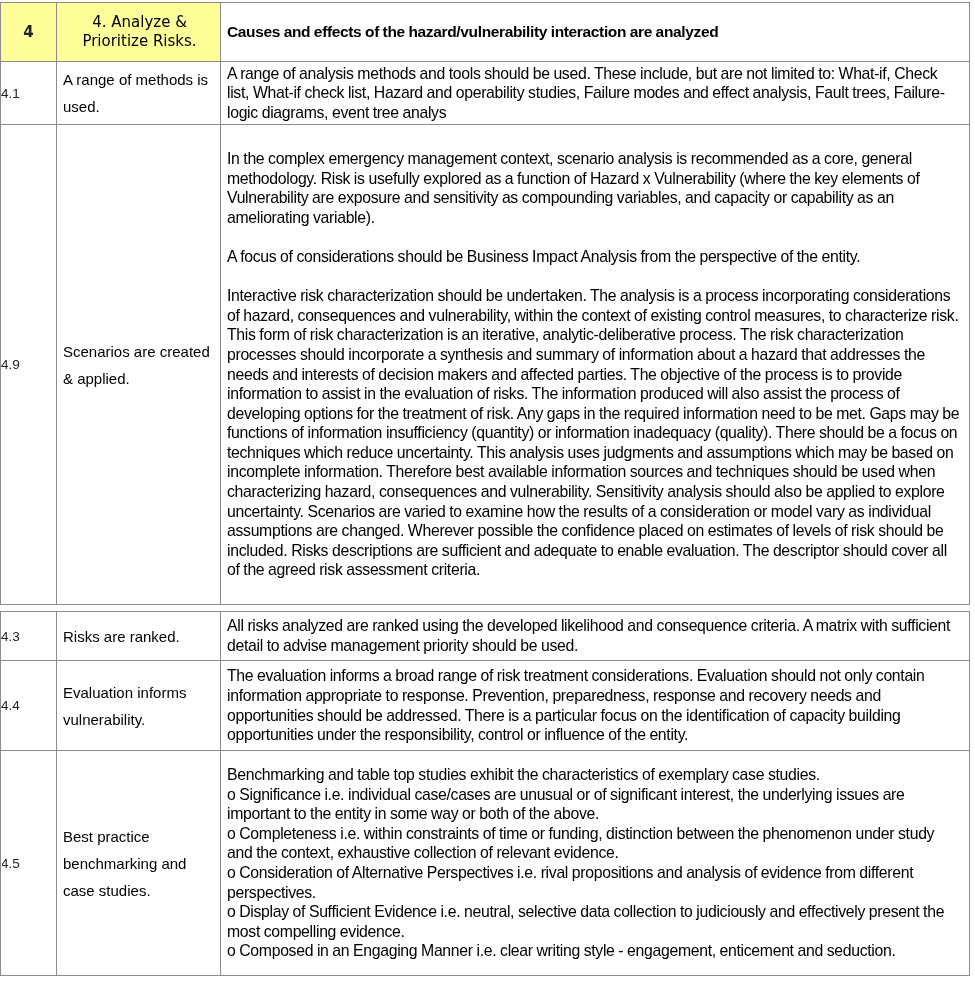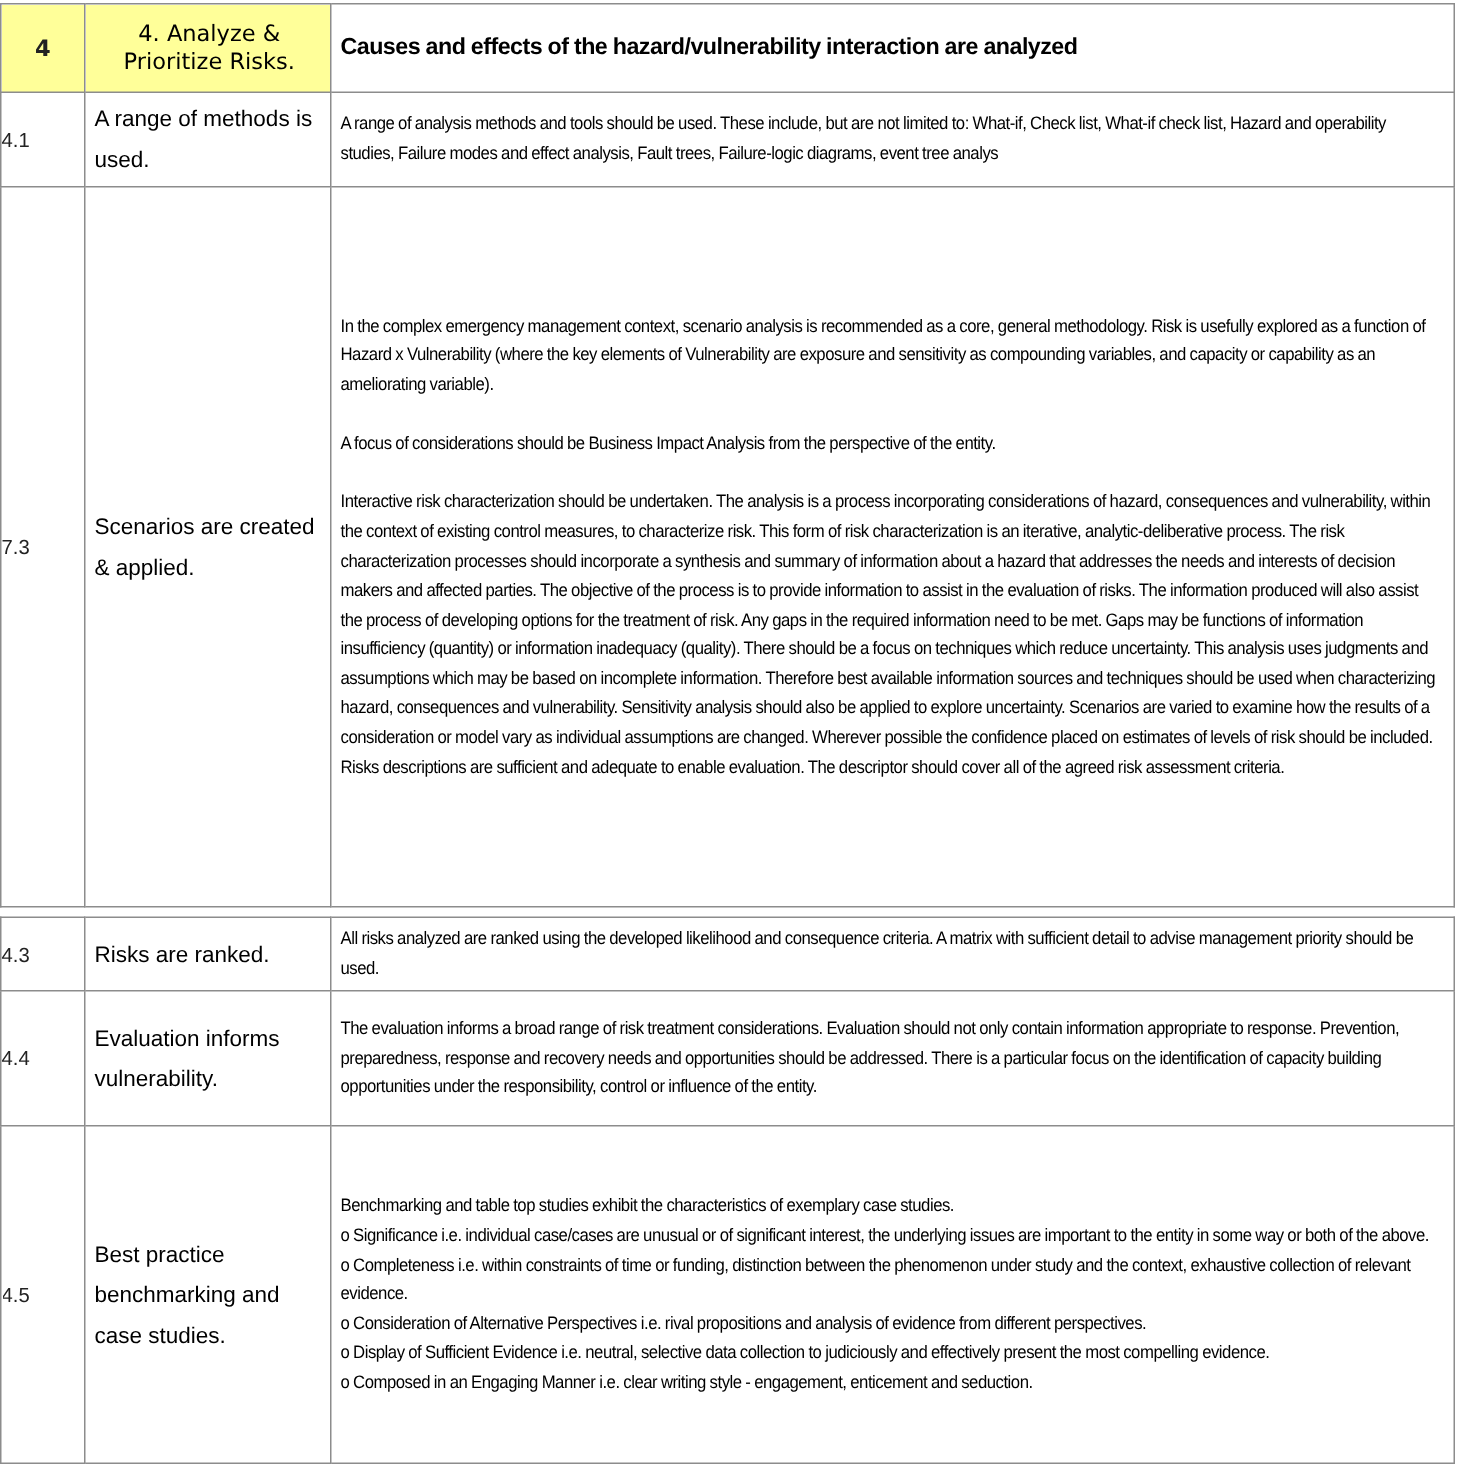--- a/index.html
+++ b/index.html
@@ -66,21 +66,21 @@
       text-align: left;
       font-size: 13.5px;
       color: #222;
     }
     .title {
       font-size: 15px;
       line-height: 27px;
       padding: 0 4px 0 6px !important;
     }
     .desc {
-      font-size: 12px;
+      font-size: 17px;
       line-height: 19.6px;
       padding: 0 4px 0 6px !important;
       letter-spacing: -0.35px;
       word-spacing: -0.3px;
     }
     .desc .condensed {
       display: block;
       transform: scaleX(0.93);
       transform-origin: left center;
       width: 107%;
@@ -117,21 +117,21 @@
       <td class="num">4.1</td>
       <td class="title">A range of methods is used.</td>
       <td class="desc">
         <span class="condensed">
           <p>A range of analysis methods and tools should be used. These include, but are not limited to: What-if, Check list, What-if check list, Hazard and operability studies, Failure modes and effect analysis, Fault trees, Failure-logic diagrams, event tree analys</p>
         </span>
       </td>
     </tr>
 
     <tr class="r42">
-      <td class="num">7.3</td>
+      <td class="num">4.9</td>
       <td class="title">Scenarios are created &amp; applied.</td>
       <td class="desc">
         <span class="condensed">
           <p>In the complex emergency management context, scenario analysis is recommended as a core, general methodology. Risk is usefully explored as a function of Hazard x Vulnerability (where the key elements of Vulnerability are exposure and sensitivity as compounding variables, and capacity or capability as an ameliorating variable).</p>
           <p>A focus of considerations should be Business Impact Analysis from the perspective of the entity.</p>
           <p>Interactive risk characterization should be undertaken. The analysis is a process incorporating considerations of hazard, consequences and vulnerability, within the context of existing control measures, to characterize risk. This form of risk characterization is an iterative, analytic-deliberative process. The risk characterization processes should incorporate a synthesis and summary of information about a hazard that addresses the needs and interests of decision makers and affected parties. The objective of the process is to provide information to assist in the evaluation of risks. The information produced will also assist the process of developing options for the treatment of risk. Any gaps in the required information need to be met. Gaps may be functions of information insufficiency (quantity) or information inadequacy (quality). There should be a focus on techniques which reduce uncertainty. This analysis uses judgments and assumptions which may be based on incomplete information. Therefore best available information sources and techniques should be used when characterizing hazard, consequences and vulnerability. Sensitivity analysis should also be applied to explore uncertainty. Scenarios are varied to examine how the results of a consideration or model vary as individual assumptions are changed. Wherever possible the confidence placed on estimates of levels of risk should be included. Risks descriptions are sufficient and adequate to enable evaluation. The descriptor should cover all of the agreed risk assessment criteria.</p>
         </span>
       </td>
     </tr>
   </tbody>

